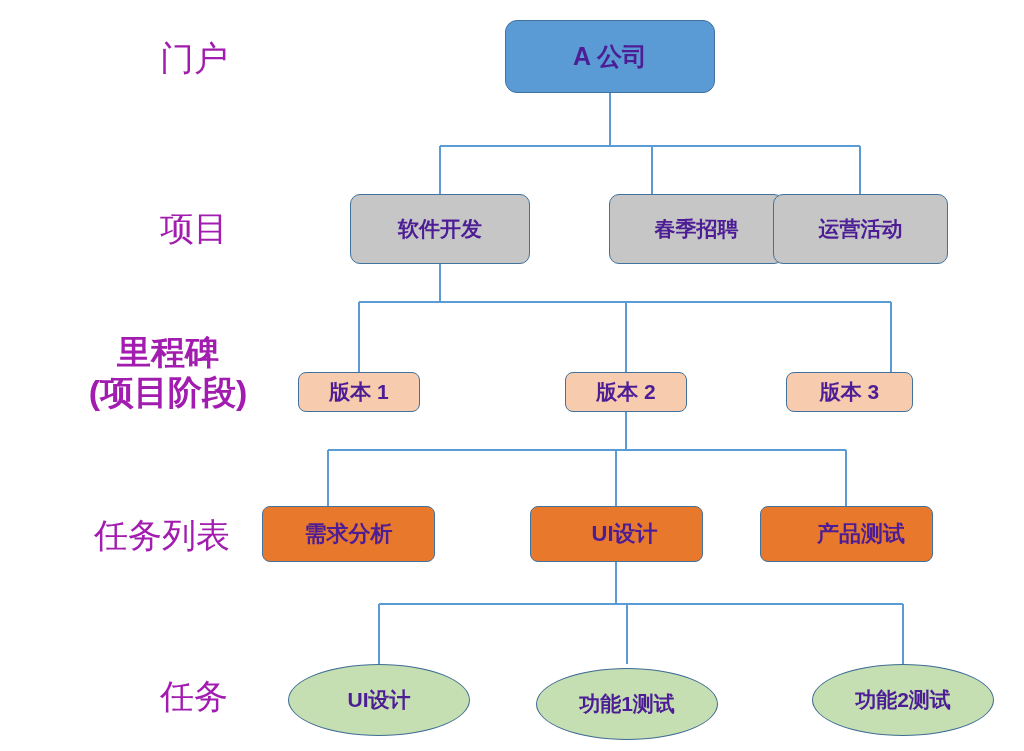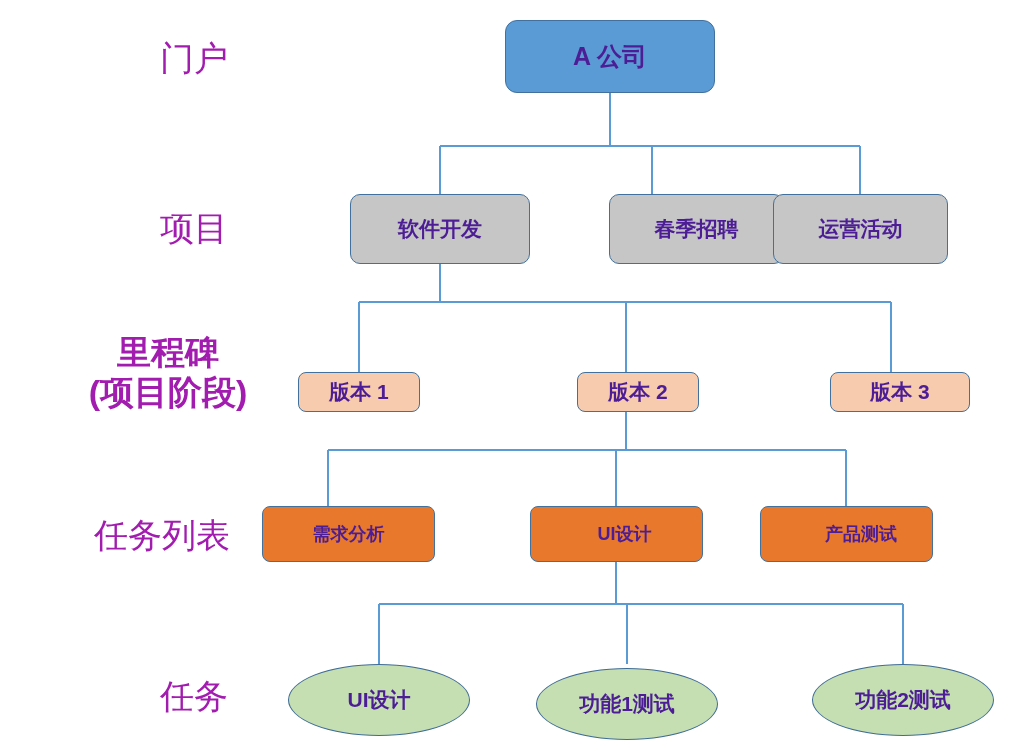--- a/index.html
+++ b/index.html
@@ -60,21 +60,21 @@
   }
   .node.milestone {
     background: #f7cbad;
     border: 1px solid #41719c;
     font-size: 21px;
     border-radius: 8px;
   }
   .node.task {
     background: #e8792c;
     border: 1px solid #41719c;
-    font-size: 18px;
+    font-size: 22px;
     border-radius: 8px;
   }
   .node.leaf {
     background: #c5dfb3;
     border: 1.5px solid #3f6c94;
     border-radius: 50%;
     font-size: 21px;
   }
 </style>
 </head>
@@ -122,24 +122,24 @@
       </div>
       <div class="node rounded project" style="left: 565px; top: 194px; width: 175px; height: 70px; background: rgb(198, 198, 198); border-color: rgb(65, 113, 156); margin-left: 44px;">
         <span>春季招聘</span>
       </div>
       <div class="node rounded project" style="left: 773px; top: 194px; width: 175px; height: 70px; background: rgb(198, 198, 198); border-color: rgb(65, 113, 156);">
         <span>运营活动</span>
       </div>
       <div class="node rounded milestone" style="left: 298px; top: 372px; width: 122px; height: 40px; background: rgb(247, 203, 173); border-color: rgb(65, 113, 156);">
         <span>版本 1</span>
       </div>
-      <div class="node rounded milestone" style="left: 565px; top: 372px; width: 122px; height: 40px; background: rgb(247, 203, 173); border-color: rgb(65, 113, 156); margin-left: 12px;">
+      <div class="node rounded milestone" style="left: 565px; top: 372px; width: 122px; height: 40px; background: rgb(247, 203, 173); border-color: rgb(65, 113, 156);">
         <span>版本 2</span>
       </div>
-      <div class="node rounded milestone" style="left: 830px; top: 372px; width: 140px; height: 40px; background: rgb(247, 203, 173); border-color: rgb(65, 113, 156);">
+      <div class="node rounded milestone" style="left: 786px; top: 372px; width: 127px; height: 40px; background: rgb(247, 203, 173); border-color: rgb(65, 113, 156);">
         <span>版本 3</span>
       </div>
       <div class="node rounded task" style="left: 262px; top: 506px; width: 173px; height: 56px; background: rgb(232, 121, 44); border-color: rgb(65, 113, 156);">
         <span>需求分析</span>
       </div>
       <div class="node rounded task" style="left: 530px; top: 506px; width: 173px; height: 56px; background: rgb(232, 121, 44); border-color: rgb(65, 113, 156); padding-left: 16px;">
         <span>UI设计</span>
       </div>
       <div class="node rounded task" style="left: 760px; top: 506px; width: 173px; height: 56px; background: rgb(232, 121, 44); border-color: rgb(65, 113, 156); padding-left: 29px;">
         <span>产品测试</span>

